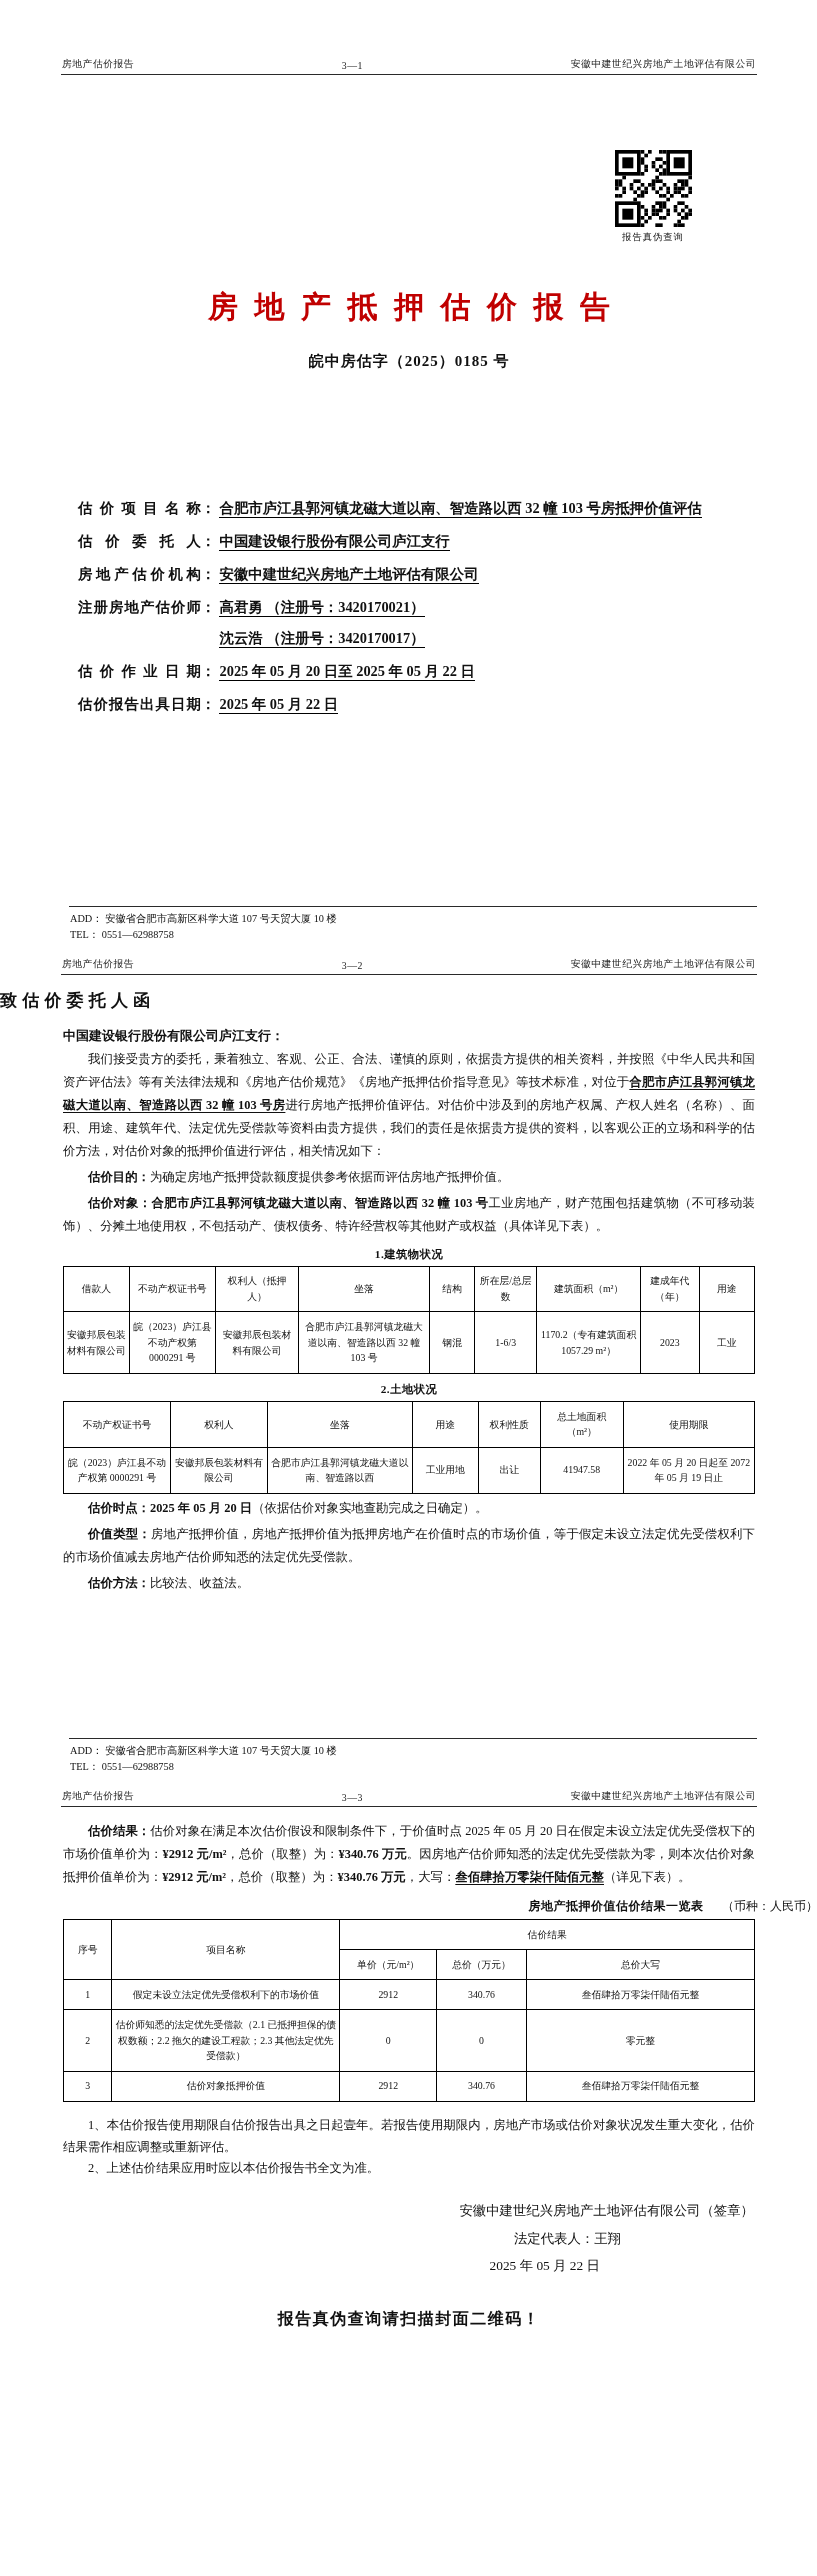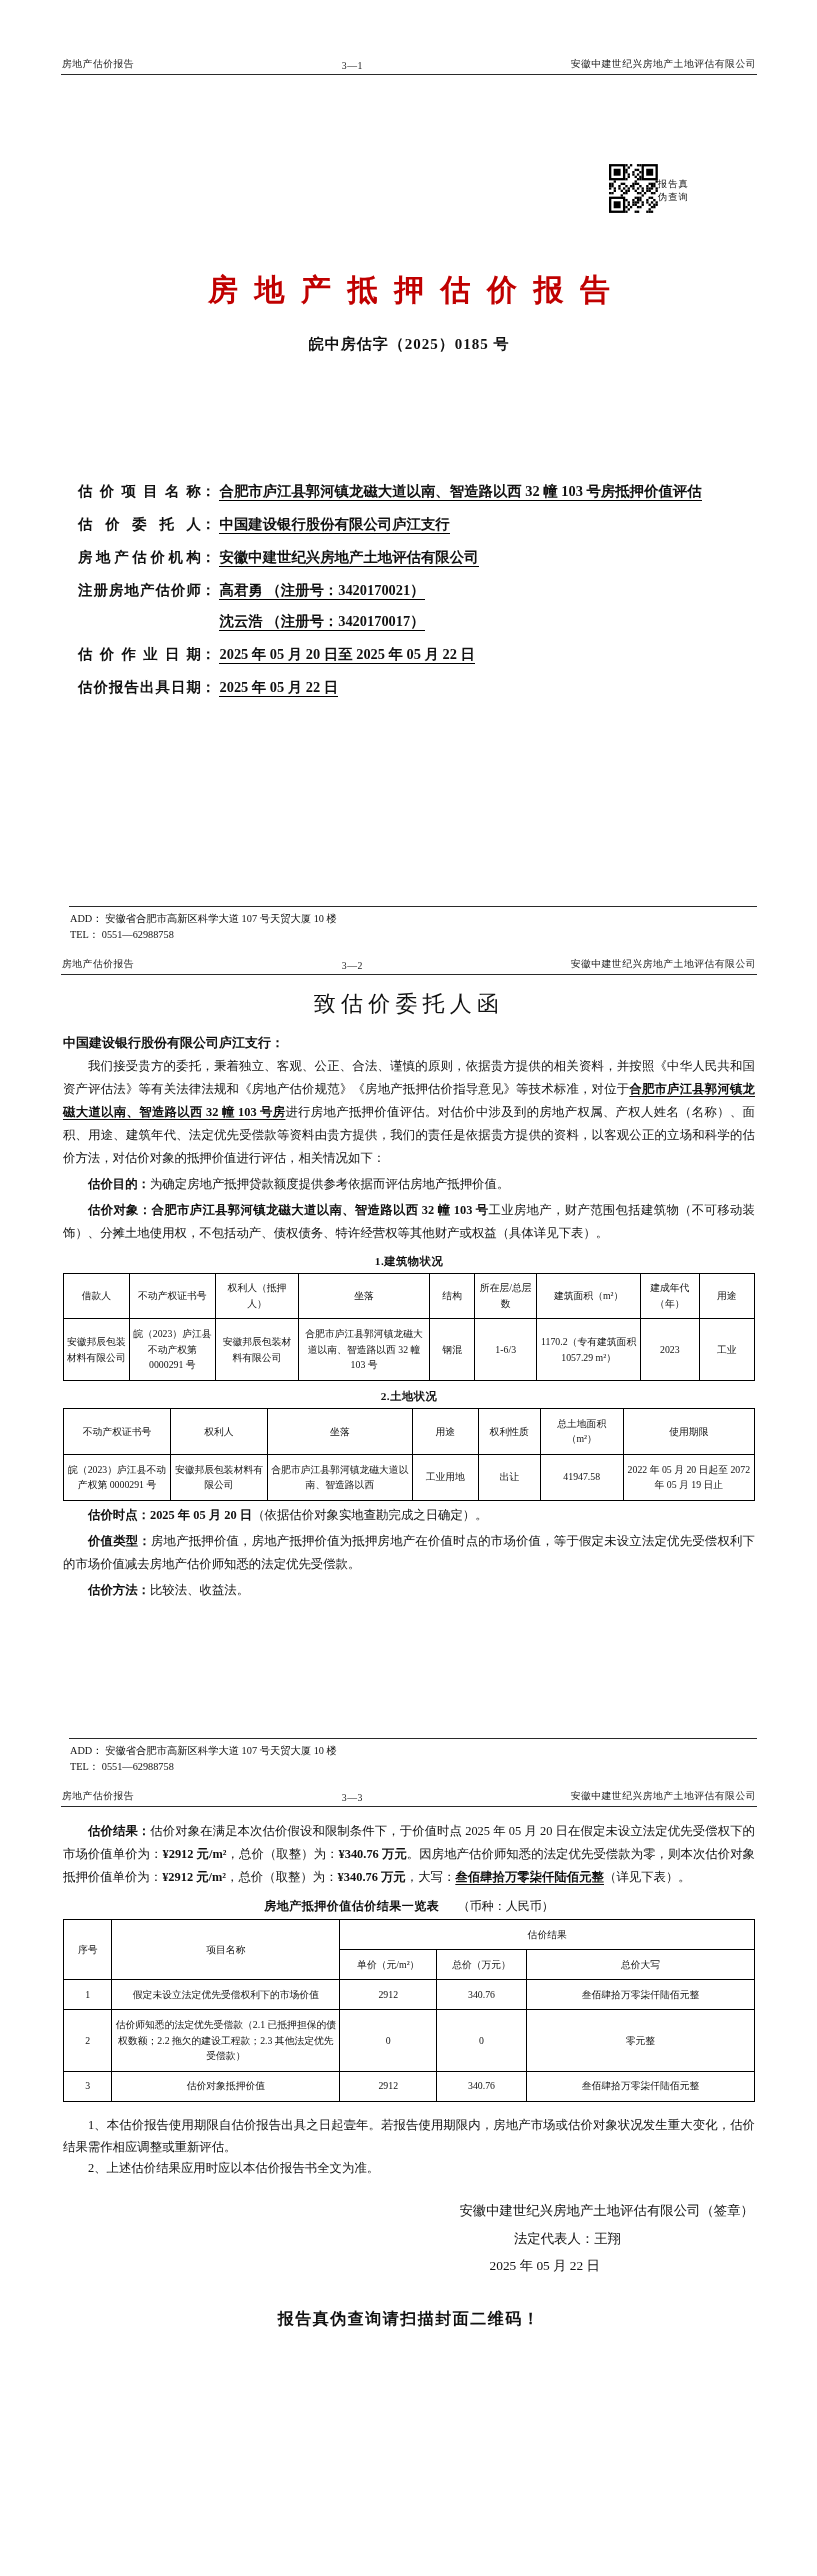--- a/index.html
+++ b/index.html
@@ -10,47 +10,47 @@
   #page1{height:951px}
   #page2{height:832px}
   #page3{height:1466px}
 
   .pg-header{display:flex;justify-content:space-between;align-items:flex-end;margin:0 61px;
     border-bottom:0.8px solid #2a2a2a;padding:7.2px 1px 3.1px;font-size:9.8px;color:#222;letter-spacing:0.5px}
   #page1 .pg-header{padding-top:58px}
   .pg-footer{position:absolute;left:69px;right:61px;bottom:8.2px;border-top:0.8px solid #2a2a2a;
     padding:4.1px 1px 0;font-size:10.3px;line-height:1.55;color:#111}
 
-  .qr-block{display:flex;flex-direction:row;align-items:center;width:88px;margin:75px 121px 0 auto}
+  .qr-block{display:flex;flex-direction:column;align-items:center;width:88px;margin:75px 121px 0 auto}
   .qr{width:77px;height:77px;display:block}
   .qr-cap{font-size:9.3px;margin-top:4.1px;letter-spacing:1px}
 
   .cover-title{margin-top:43px;text-align:center;font-size:30px;font-weight:bold;color:#c00000;
     letter-spacing:16.5px;text-indent:16.5px;white-space:nowrap}
   .doc-no{margin-top:24px;text-align:center;font-size:15px;font-weight:bold;letter-spacing:1px}
 
   .fields{margin:127px 72px 0 78px;font-size:14.4px}
   .field{display:flex;margin-bottom:12px;line-height:1.45}
   .f-label{width:123px;flex:none;font-weight:bold;text-align:justify;text-align-last:justify}
   .f-colon{flex:none;font-weight:bold;margin-right:4.1px}
   .f-value{flex:1;font-weight:bold}
   .uv{border-bottom:0.8px solid #000;padding-bottom:1px}
   .v2{margin-top:10.3px}
 
-  .letter-title{margin-top:13.4px;text-align:center;font-size:22px;font-weight:normal;letter-spacing:5.2px}
+  .letter-title{margin-top:13.4px;text-align:left;font-size:17px;font-weight:bold;letter-spacing:5.2px}
   .salutation{margin:15.5px 63px 0;font-size:13px;font-weight:bold}
   .para{margin:3.1px 63px 0;font-size:12.4px;line-height:23px;text-align:justify;text-indent:25px}
   .b{font-weight:bold}
   .u{text-decoration:underline;text-underline-offset:2.6px;text-decoration-thickness:0.8px}
 
   .tbl-caption{margin:8.2px 0 4.1px;text-align:center;font-size:11.3px;font-weight:bold;letter-spacing:0.5px}
   .tbl{width:692px;margin:0 auto;border-collapse:collapse;font-size:9.8px;line-height:1.6;text-align:center}
   .tbl th,.tbl td{border:0.8px solid #000;padding:6.7px 2.6px;font-weight:normal;vertical-align:middle}
 
-  .result-caption{margin:9.3px 0 4.1px;text-align:center;font-size:12px}
+  .result-caption{margin:9.3px 0 4.1px;text-align:right;font-size:12px}
   .result-caption .cap{font-weight:bold;letter-spacing:0.5px}
   .result-caption .cur{margin-left:15.5px}
 
   .notes{margin:13.4px 63px 0;font-size:12.4px;line-height:21.6px}
   .notes .lbl{font-weight:bold}
   .note-item{text-indent:25px;text-align:justify}
 
   .sig{margin:17.5px 64px 0 0;text-align:right;font-size:13.4px;line-height:2.05}
   .sig-rep{padding-right:133px}
   .sig-date{padding-right:154px}

